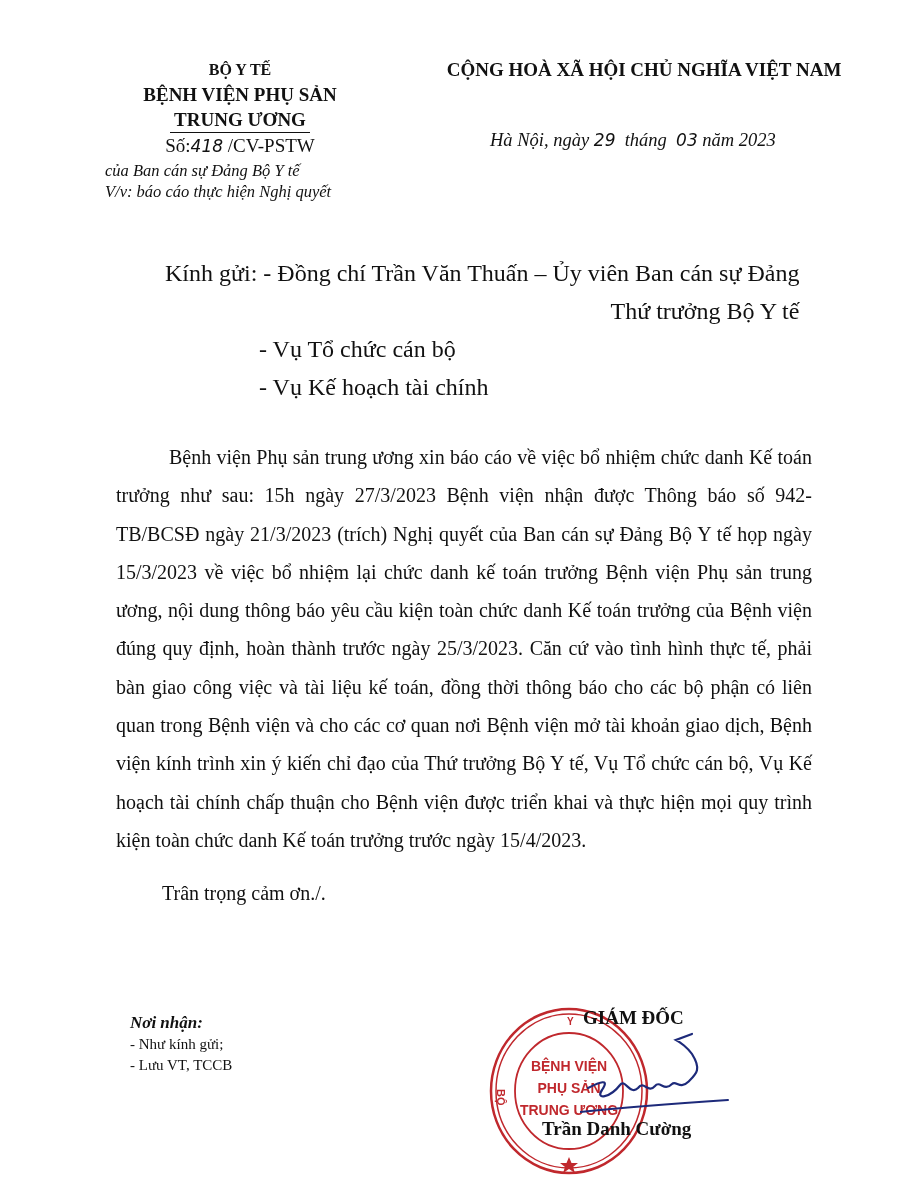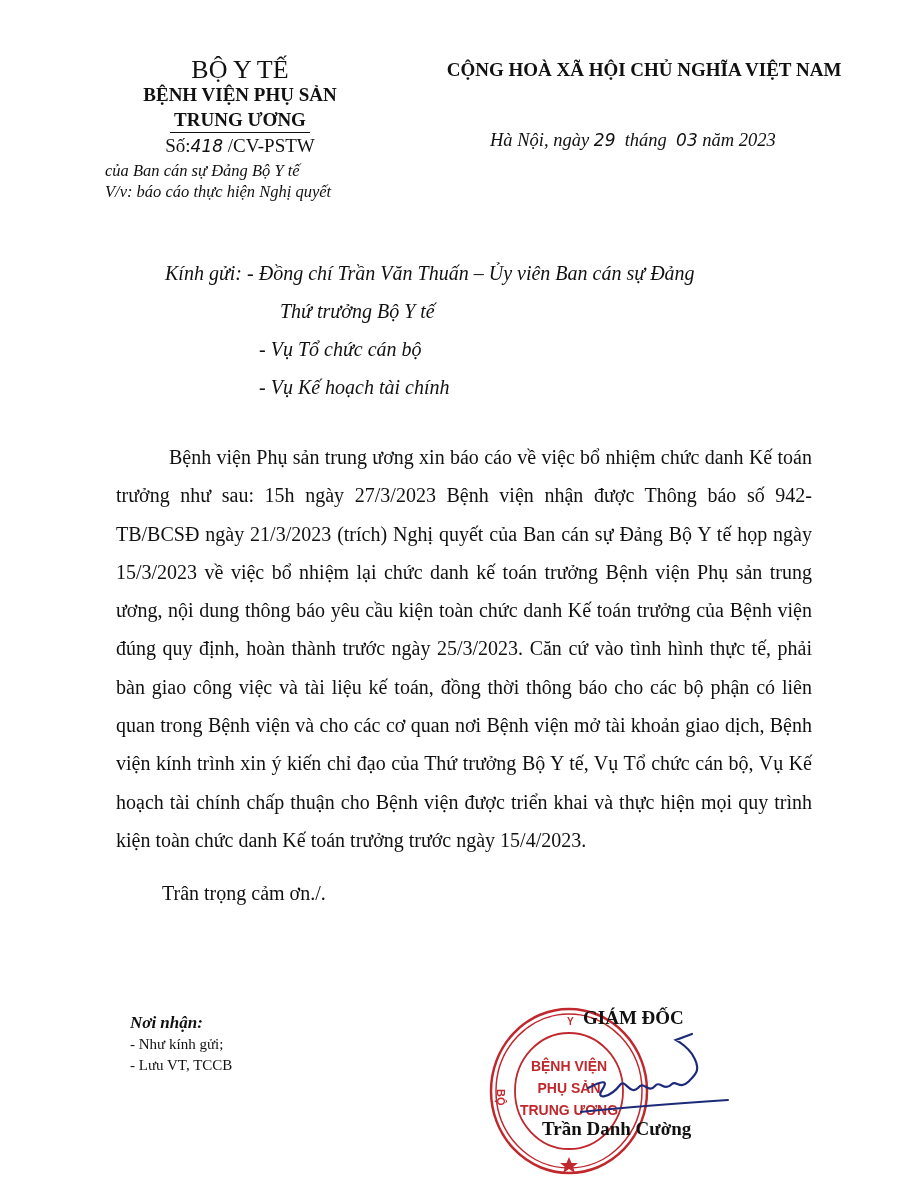--- a/index.html
+++ b/index.html
@@ -1,34 +1,34 @@
 <!DOCTYPE html>
 <html><head>
   <meta charset="utf-8">
   <style>
     html, body { margin:0; padding:0; background:#ffffff; }
     body { width:900px; height:1194px; position:relative; overflow:hidden;
            font-family:"Liberation Serif", "DejaVu Serif", serif; color:#111; }
     .abs { position:absolute; }
     .center { text-align:center; }
     .hdr-left { left:90px; top:58px; width:300px; }
-    .hdr-left .ministry { font-size:26px; line-height:24px; }
+    .hdr-left .ministry { font-size:16px; line-height:24px;font-weight:bold; }
     .hdr-left .hospital { font-size:19px; font-weight:bold; line-height:25px; }
     .hdr-left .hospital2 { font-size:19px; font-weight:bold; line-height:25px; display:inline-block; border-bottom:1.5px solid #111; padding:0 4px; }
     .hdr-left .number { font-size:19px; line-height:25px; }
     .hdr-left .number .hand { font-family:"DejaVu Sans", sans-serif; font-style:italic; font-size:17px; }
     .subject { left:105px; top:160px; width:300px; font-style:italic; font-size:16.5px; line-height:21px; }
     .hdr-right { left:418px; top:58px; width:452px; }
     .hdr-right .nation { font-size:19px; font-weight:bold; line-height:24px; white-space:nowrap; }
     .hdr-right .motto { font-size:17px; font-weight:bold; line-height:24px; display:inline-block; border-bottom:1.5px solid #111; }
     .dateline { left:490px; top:130px; font-style:italic; font-size:18.5px; white-space:nowrap; }
     .dateline .hand { font-family:"DejaVu Sans", sans-serif; font-style:italic; font-size:17px; }
-    .recipients { left:165px; top:254px; font-size:20px; line-height:38px;font-style:italic; }
+    .recipients { left:165px; top:254px; font-size:24px; line-height:38px; }
     .recipients .row { white-space:nowrap; }
-    .recipients .indent1 { padding-left:115px; }
+    .recipients .indent1 { padding-left:115px;text-align:right; }
     .recipients .indent2 { padding-left:94px; }
     .body-text { left:108px; top:430px; width:712px; font-size:20px; line-height:38.3px; text-align:justify; }
     .body-text p { margin:8px; text-indent:53px; }
     .closing { left:162px; top:882px; font-size:20px; }
     .recv { left:130px; top:1012px; }
     .recv .title { font-style:italic; font-weight:bold; font-size:17px; line-height:22px; }
     .recv .item { font-size:15px; line-height:21px; }
     .signer-title { left:583px; top:1007px; font-size:19px; font-weight:bold; }
     .signer-name { left:542px; top:1118px; font-size:19px; font-weight:bold; }
     .stamp { left:487px; top:1005px; width:165px; height:172px; }

